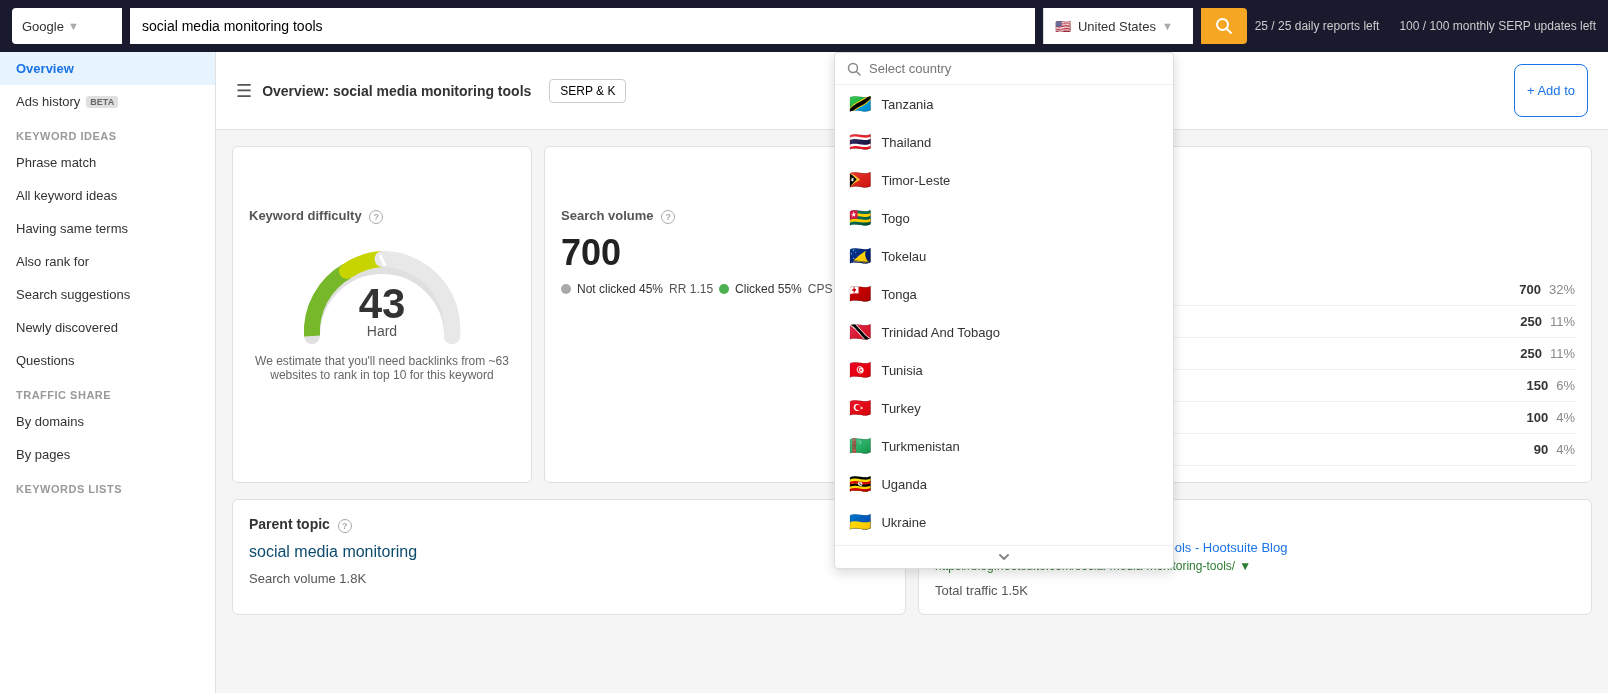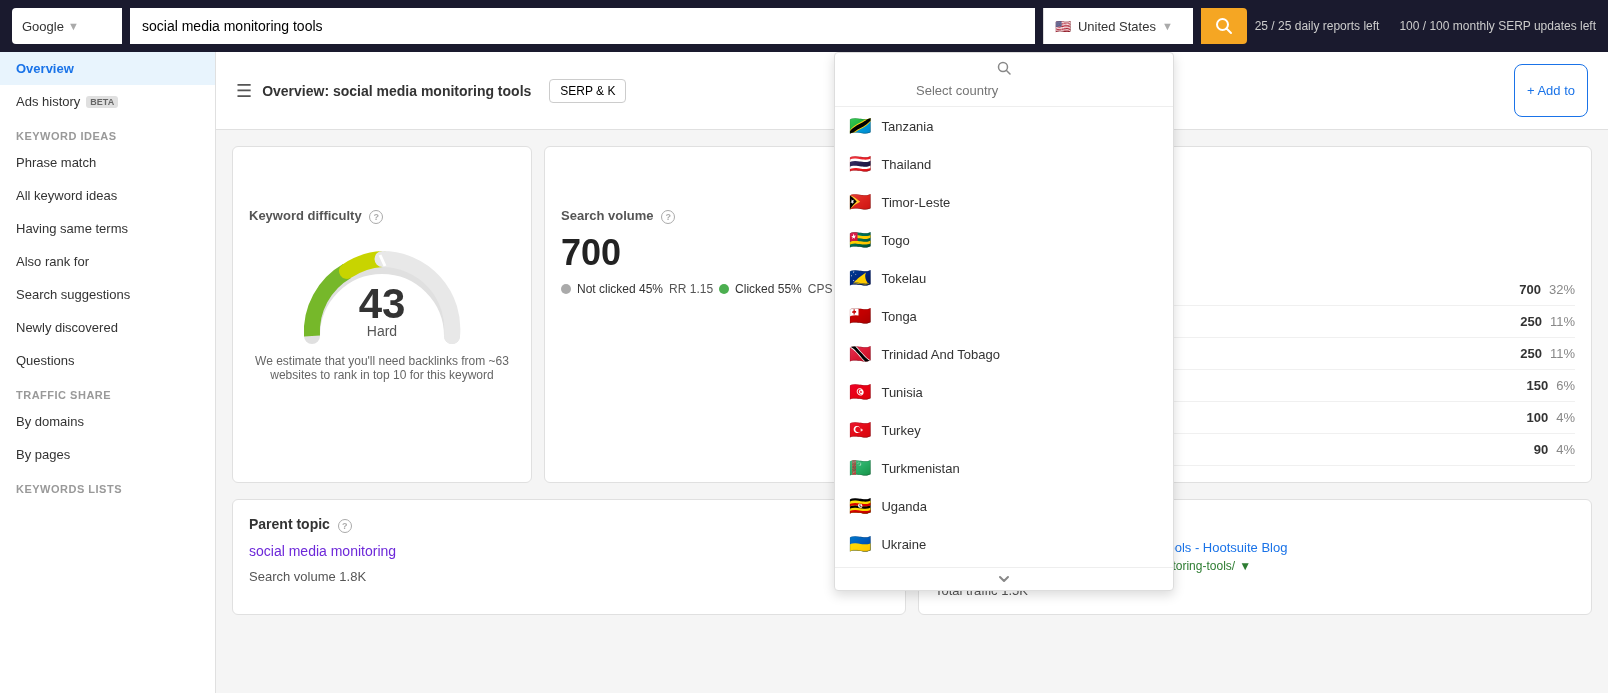--- a/index.html
+++ b/index.html
@@ -108,38 +108,38 @@
       border-bottom: 1px solid #f0f0f0; font-size: 13px;
     }
     .gv-flag { margin-right: 8px; font-size: 16px; }
     .gv-country { color: #1a73e8; cursor: pointer; flex: 1; }
     .gv-vol { font-weight: 600; margin-right: 8px; }
     .gv-pct { color: #888; }
 
     
     .bottom-row { display: flex; gap: 12px; padding: 0 16px 16px; }
     .parent-card { flex: 1; background: #fff; border-radius: 6px; border: 1px solid #e0e0e0; padding: 16px; }
-    .parent-link { color: #6d28d9; text-decoration: none; font-size: 14px; }
+    .parent-link { color: #0c4a6e; text-decoration: none; font-size: 16px; }
     .result-title { font-size: 14px; font-weight: 600; margin-bottom: 8px; }
     .result-link { color: #1a73e8; font-size: 13px; text-decoration: none; }
     .result-url { color: #2e7d32; font-size: 12px; display: flex; align-items: center; gap: 4px; }
 
     
     .dropdown-overlay {
       position: fixed; top: 52px; left: 0; right: 0; bottom: 0;
       z-index: 50; pointer-events: none;
     }
     .country-dropdown {
       position: absolute; top: 0; left: 834px; width: 340px;
       background: #fff; border: 1px solid #ddd; border-radius: 4px;
       box-shadow: 0 4px 12px rgba(0,0,0,0.15); pointer-events: all;
     }
     .dropdown-search {
       display: flex; align-items: center; padding: 8px 12px;
-      border-bottom: 1px solid #eee; gap: 8px; flex-direction: column;
+      border-bottom: 1px solid #eee; gap: 8px;
     }
     .dropdown-search input {
       border: none; outline: none; font-size: 13px; flex: 1;
       color: #aaa;
     }
     .dropdown-list { max-height: 460px; overflow-y: auto; }
     .dropdown-item {
       display: flex; align-items: center; padding: 8px 14px;
       cursor: pointer; gap: 10px; font-size: 13px;
     }

